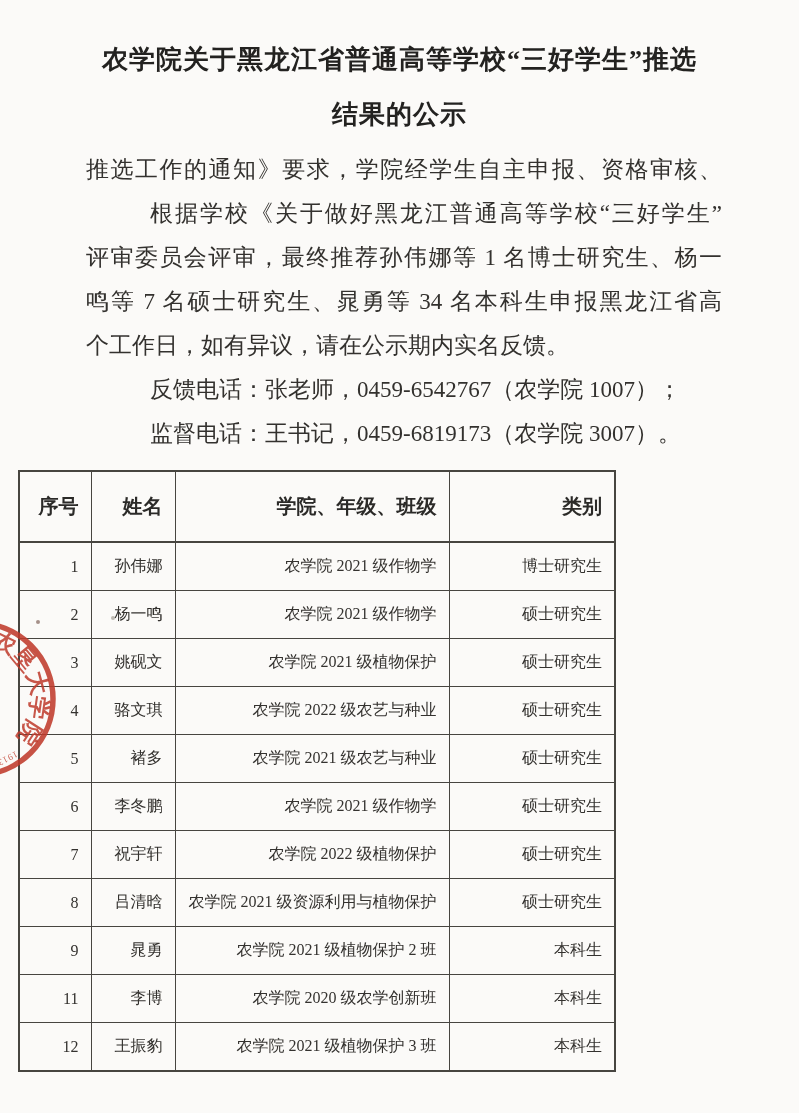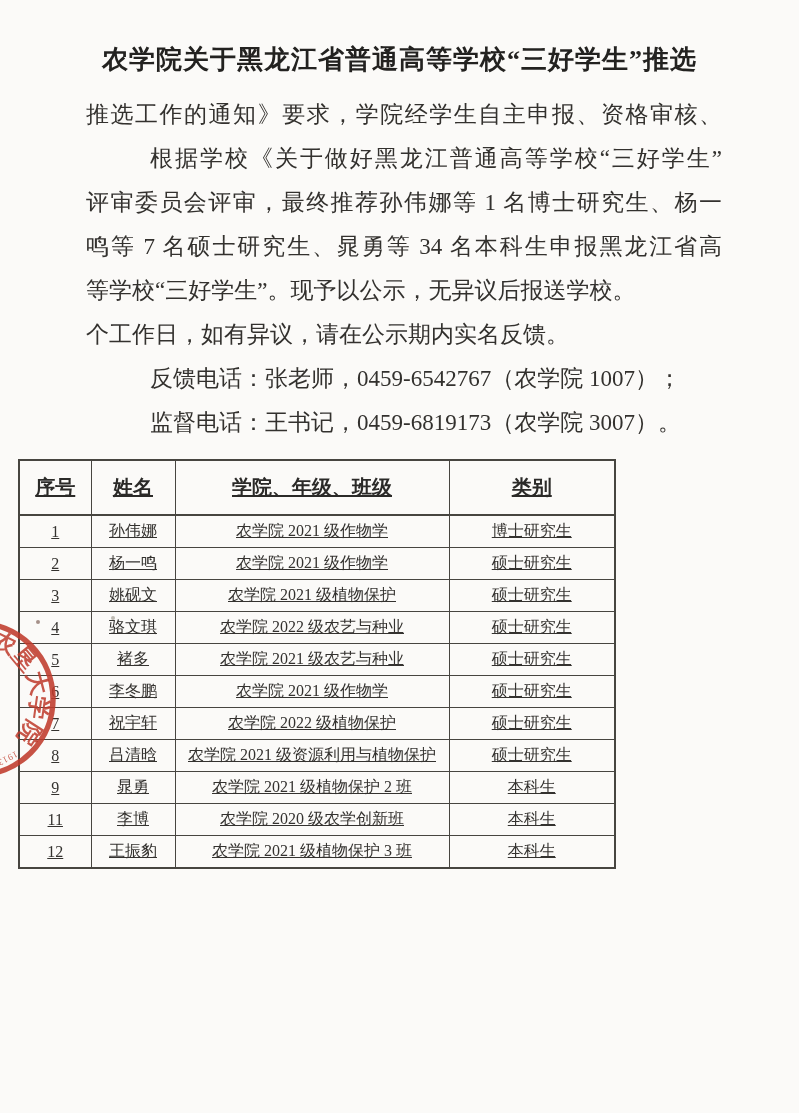--- a/index.html
+++ b/index.html
@@ -52,27 +52,26 @@
   table.roster {
     margin-left: 18px;   
     margin-top: 14px;
     border-collapse: collapse;
     table-layout: fixed;
     width: 596px;
     background: transparent;
   }
   table.roster th, table.roster td {
     border: 1px solid #474540;
-    text-align: center;
+    text-align: right;
     vertical-align: middle;
-    padding: 4px;
+    padding: 12px;
     color: #34322f;
     overflow: hidden;
     white-space: nowrap;
-    text-decoration: underline;
   }
   table.roster { border: 2px solid #474540; }
   table.roster th {
     height: 45px;
     font-size: 20px;
     font-weight: bold;
     border-bottom-width: 2px;
     color: #2b2a28;
   }
   table.roster td {
@@ -93,28 +92,28 @@
   .speck-1 { left: 111px; top: 616px; width: 4px; height: 4px; background: #8a8578; opacity: .55; }
   .speck-2 { left: 36px;  top: 620px; width: 4px; height: 4px; background: #6d4a40; opacity: .6; }
 </style>
 </head>
 <body>
 
 <div class="page">
 
   <div class="doc-title">
     <div>农学院关于黑龙江省普通高等学校“三好学生”推选</div>
+    <div>结果的公示</div>
   </div>
 
   <div class="body-block" id="body-block">
       <div class="bodyline justify">推选工作的通知》要求，学院经学生自主申报、资格审核、</div>
       <div class="bodyline indent justify">根据学校《关于做好黑龙江普通高等学校“三好学生”</div>
       <div class="bodyline justify">评审委员会评审，最终推荐孙伟娜等 1 名博士研究生、杨一</div>
       <div class="bodyline justify">鸣等 7 名硕士研究生、晁勇等 34 名本科生申报黑龙江省高</div>
-      <div class="bodyline">等学校“三好学生”。现予以公示，无异议后报送学校。</div>
       <div class="bodyline">个工作日，如有异议，请在公示期内实名反馈。</div>
       <div class="bodyline indent">反馈电话：张老师，0459-6542767（农学院 1007）；</div>
       <div class="bodyline indent">监督电话：王书记，0459-6819173（农学院 3007）。</div>
     </div>
 
 
   <table class="roster">
     <colgroup>
       <col style="width:72px">
         <col style="width:84px">

